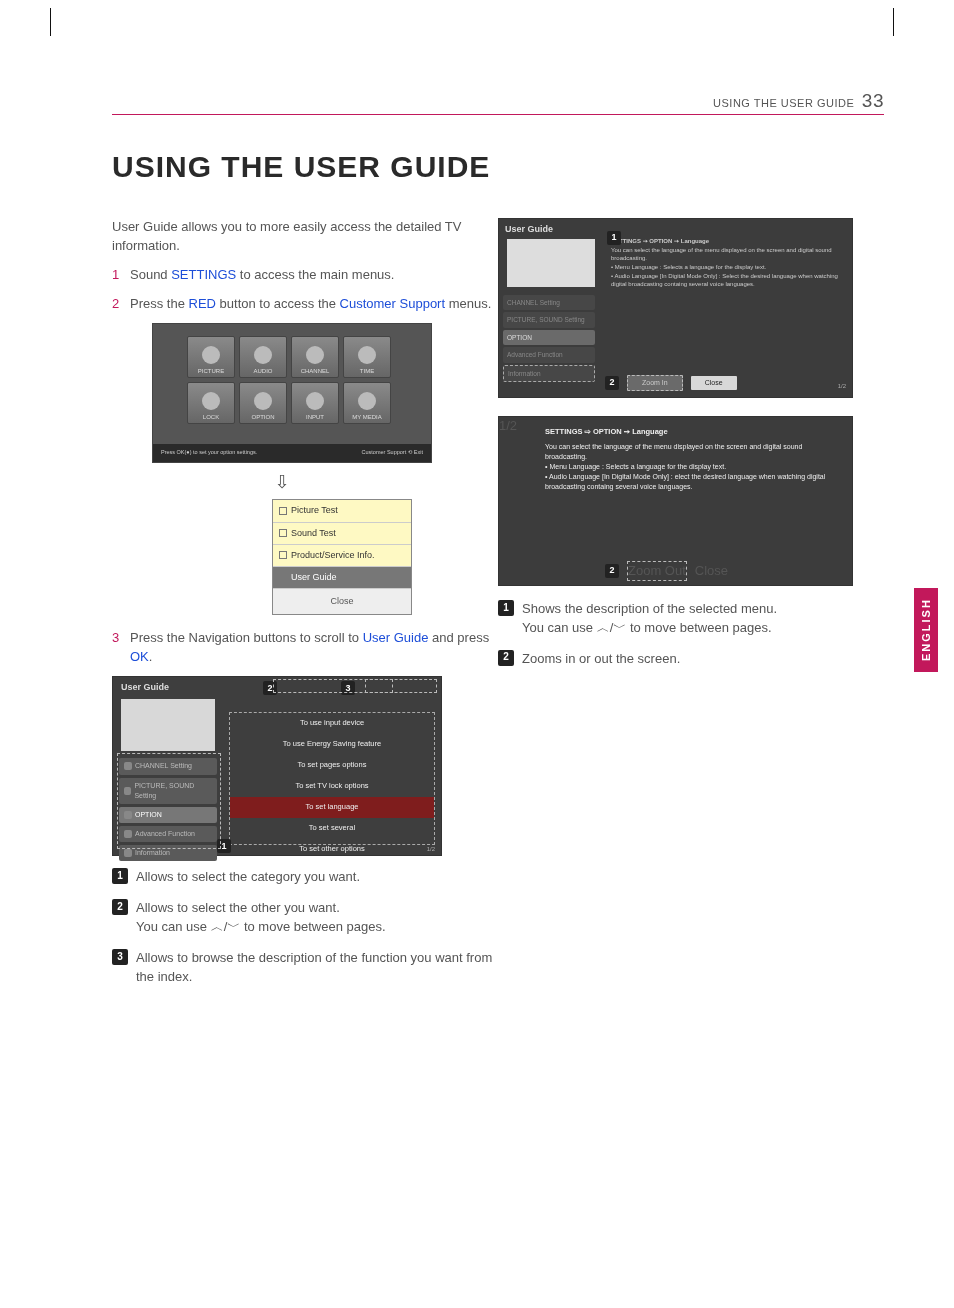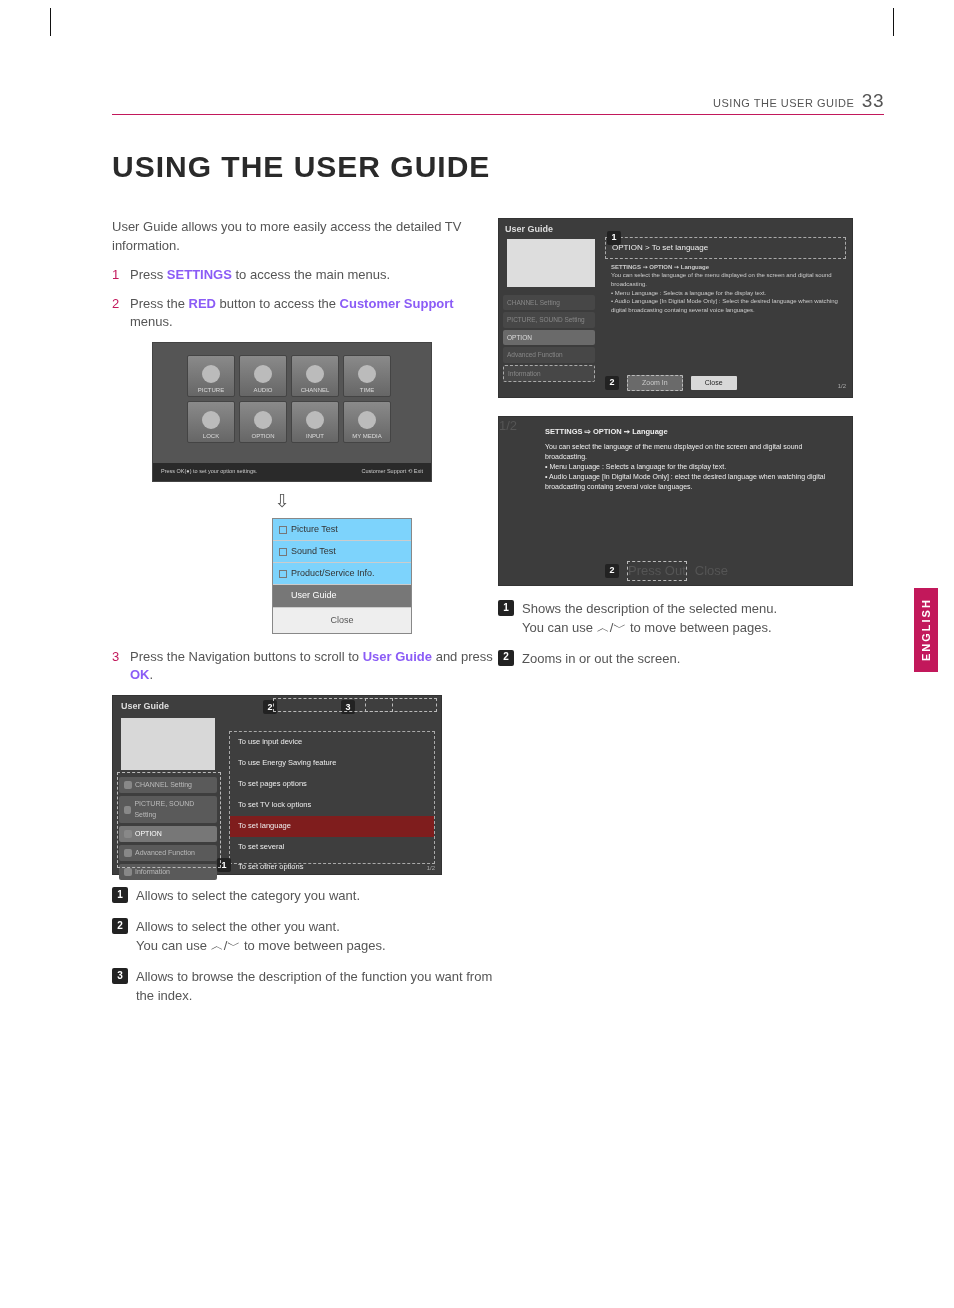--- a/index.html
+++ b/index.html
@@ -34,46 +34,46 @@
   }
   .cols {
     position: absolute;
     top: 218px; left: 112px; right: 70px;
     display: flex; 
   }
   .col { flex: 1 1 0; font-size: 13px; line-height: 1.45; color:#555; }
   .step { display: flex; margin-top: 10px; }
   .step .n { color: #c2185b; width: 18px; flex: 0 0 18px; }
   .step .t { flex: 1; }
-  b { color:#8b5cf6; font-weight:700; }
+  b { color:#1d4ed8; font-weight:400; }
   
   .shot { background:#555; border:1px solid #444; margin-top:10px; }
   .shot1 { width: 280px; height: 140px; margin-left: 40px; position:relative; }
   .grid2x4 { position:absolute; left:34px; top:12px; display:grid; grid-template-columns: repeat(4, 48px); grid-template-rows: repeat(2, 42px); gap:4px; }
   .tile { background: linear-gradient(#8a8a8a,#666); border:1px solid #444; border-radius:2px; display:flex; flex-direction:column; align-items:center; justify-content:flex-end; color:#ddd; font-size:6px; padding-bottom:2px; }
   .tile .ico { width:18px; height:18px; background:#bbb; border-radius:50%; margin-bottom:3px; }
   .shot1 .bar { position:absolute; left:0; right:0; bottom:0; height:18px; background:#2a2a2a; color:#ccc; font-size:5.5px; display:flex; align-items:center; justify-content:center; padding:0 8px; }
   .downarrow { text-align:center; font-size:18px; margin:6px 0 4px 160px; width:20px; }
   
   .popup { width: 140px; margin-left: 160px; border:1px solid #888; font-size:9px; }
-  .popup .row { padding:4px 6px; border-bottom:1px solid #ccc; background:#7dd3fc; color:#333; }
+  .popup .row { padding:4px 6px; border-bottom:1px solid #ccc; background:#fef9c3; color:#333; }
   .popup .row.sel { background:#777; color:#fff; }
   .popup .close { text-align:center; padding:6px; background:#eee; }
   .chk { display:inline-block; width:8px; height:8px; border:1px solid #777; margin-right:4px; vertical-align:middle; }
   .chk.on { background:#777; }
   
   .ug { width: 330px; height: 180px; background:#3e3e3e; position:relative; margin-top:10px; border:1px solid #333; }
   .ug .side { position:absolute; left:0; top:22px; bottom:0; width:110px; }
   .ug .sitem { font-size:7px; color:#bbb; background:#5a5a5a; margin:3px 6px; padding:3px 5px; border-radius:2px; display:flex; align-items:center; gap:3px; }
   .ug .sitem .sic { width:8px;height:8px;background:#888;border-radius:2px; }
   .ug .sitem.sel { background:#777; color:#fff; }
   .ug .title2 { position:absolute; left:8px; top:4px; color:#ddd; font-size:9px; font-weight:700; }
   .ug .preview { position:absolute; left:8px; top:22px; width:94px; height:52px; background:#d8d8d8; }
   .ug .list { position:absolute; left:116px; right:6px; top:35px; bottom:10px; border:1px dashed #aaa; }
-  .ug .litem { font-size:7.5px; color:#eee; padding:5px 8px; }
+  .ug .litem { font-size:7.5px; color:#eee; padding:5px 8px;text-align:center; }
   .ug .litem.sel { background:#7f1d1d; }
   .ug .pg { position:absolute; right:6px; bottom:2px; font-size:6px; color:#aaa; }
   .callout { position:absolute; width:14px; height:14px; background:#222; color:#fff; font-size:9px; font-weight:700; display:flex; align-items:center; justify-content:center; border-radius:2px; }
   .dashbox { border:1px dashed #bbb; }
   .legend { display:flex; margin-top:12px; gap:8px; }
   .legend .bx { width:16px; height:16px; background:#222; color:#fff; font-size:10px; font-weight:700; display:flex; align-items:center; justify-content:center; border-radius:2px; flex:0 0 16px; }
   .arrows { font-family: inherit; margin-top: 22px; }
   
   .ugR { width: 355px; height: 180px; background:#3c3c3c; position:relative; border:1px solid #333; margin-bottom:18px; }
   .ugR .titlebar { position:absolute; left:6px; top:4px; color:#ddd; font-size:9px; font-weight:700; }
@@ -116,21 +116,21 @@
 
 <h1 class="title">USING THE USER GUIDE</h1>
 
 <div class="cols">
 
   <div class="col">
     <p>User Guide allows you to more easily access the detailed TV information.</p>
 
     <div class="step">
       <div class="n">1</div>
-      <div class="t"><span>Press </span><b>SETTINGS</b><span> to access the main menus.</span></div>
+      <div class="t"><span>Sound </span><b>SETTINGS</b><span> to access the main menus.</span></div>
     </div>
 
     <div class="step">
       <div class="n">2</div>
       <div class="t"><span>Press the </span><b>RED</b><span> button to access the </span><b>Customer Support</b><span> menus.</span></div>
     </div>
 
     <div class="shot shot1">
       <div class="grid2x4">
         <div class="tile">
@@ -260,21 +260,20 @@
             <span>OPTION</span>
           </div>
         <div class="sitem">
             <span>Advanced Function</span>
           </div>
         <div class="sitem" style="border:1px dashed #aaa">
             <span>Information</span>
           </div>
       </div>
       <div class="main">
-        <div class="mhdr">OPTION &gt; To set language</div>
         <div class="mtxt" style="font-weight:700">SETTINGS ➙ OPTION ➙ Language</div>
         <div class="mtxt">You can select the language of the menu displayed on the screen and digital sound broadcasting.</div>
         <div class="mtxt">• <span>Menu Language : Selects a language for the display text.</span></div>
         <div class="mtxt">• <span>Audio Language [In Digital Mode Only] : Select the desired language when watching digital broadcasting containg several voice languages.</span></div>
       </div>
       <div class="foot">
         <div class="callout" style="position:static">2</div>
         <div class="btn d dashbox">Zoom In</div>
         <div class="btn">Close</div>
       </div>
@@ -284,21 +283,21 @@
 
     <div class="ugR2">
       <div class="body">
         <div class="hdr">SETTINGS ⇨ OPTION ➙ Language</div>
         <div>You can select the language of the menu displayed on the screen and digital sound broadcasting.</div>
         <div>• <span>Menu Language : Selects a language for the display text.</span></div>
         <div>• <span>Audio Language [In Digital Mode Only] : elect the desired language when watching digital broadcasting containg several voice languages.</span></div>
       </div>
       <div class="foot">
         <div class="callout" style="position:static">2</div>
-        <div class="btn d dashbox">Press Out</div>
+        <div class="btn d dashbox">Zoom Out</div>
         <div class="btn">Close</div>
       </div>
       <div class="pageind">1/2</div>
     </div>
 
     <div class="legend">
       <div class="bx">1</div>
       <div><span>Shows the description of the selected menu.</span><br><span class="arrows">You can use ︿/﹀ to move between pages.</span></div>
     </div>
     <div class="legend">

